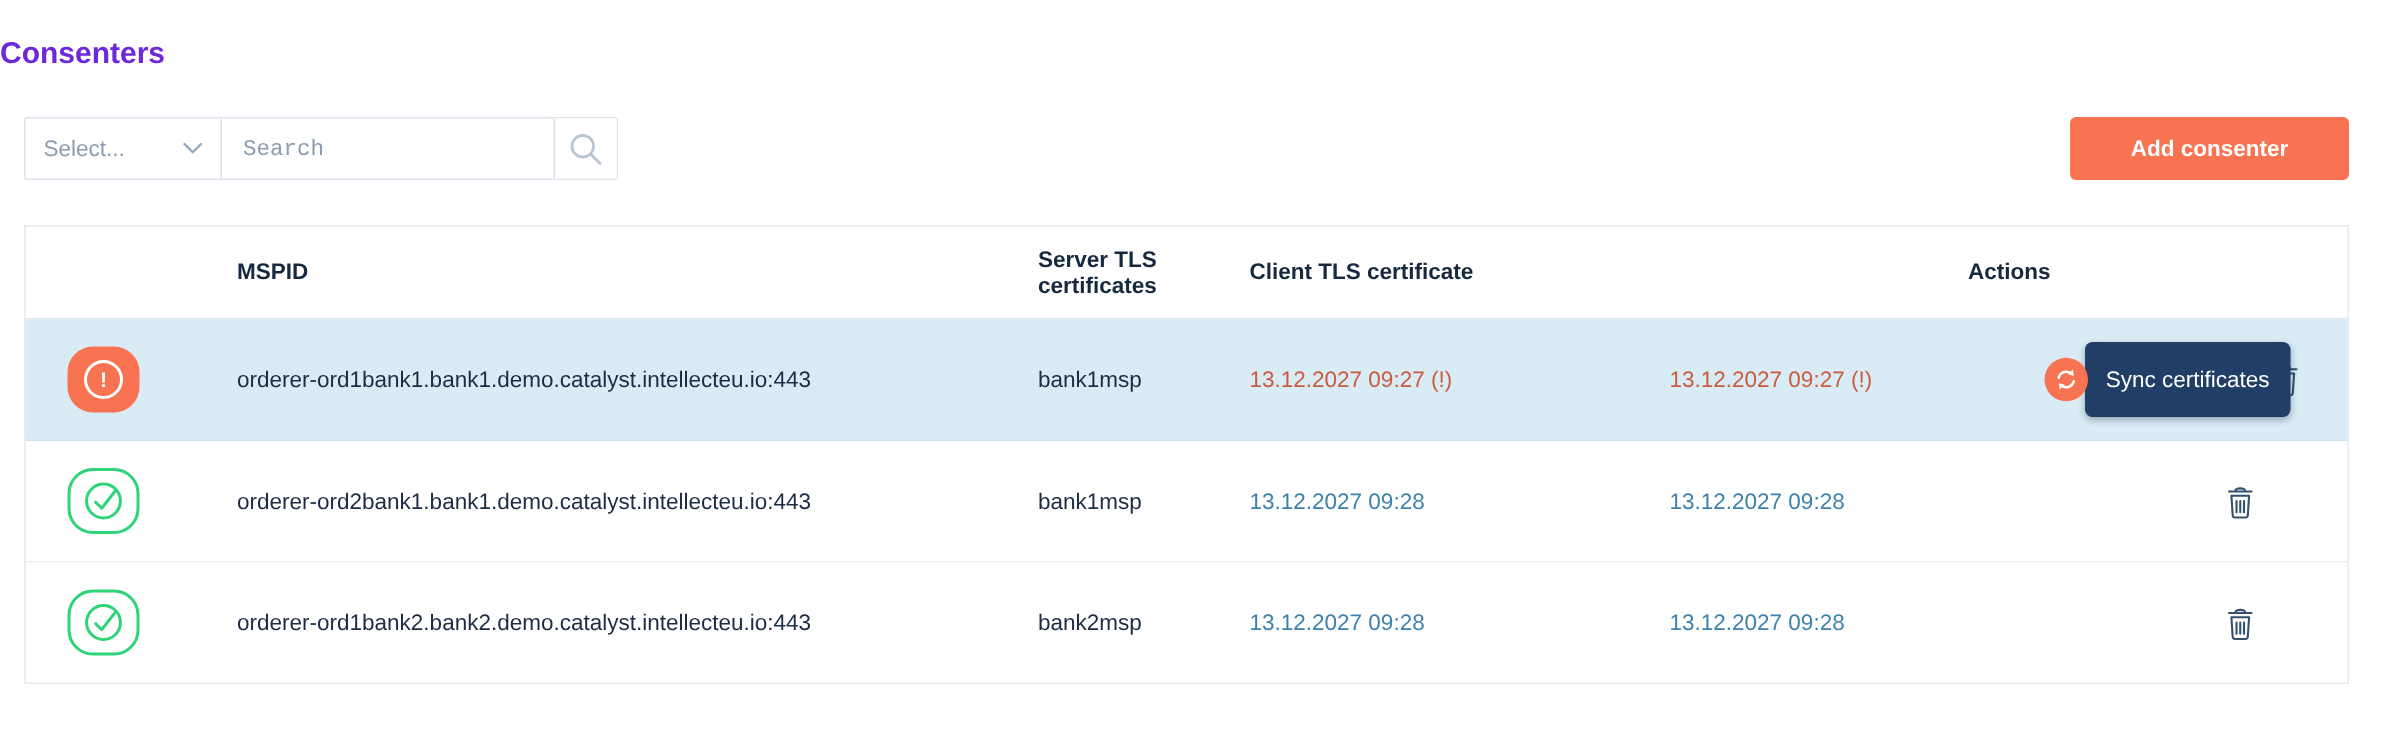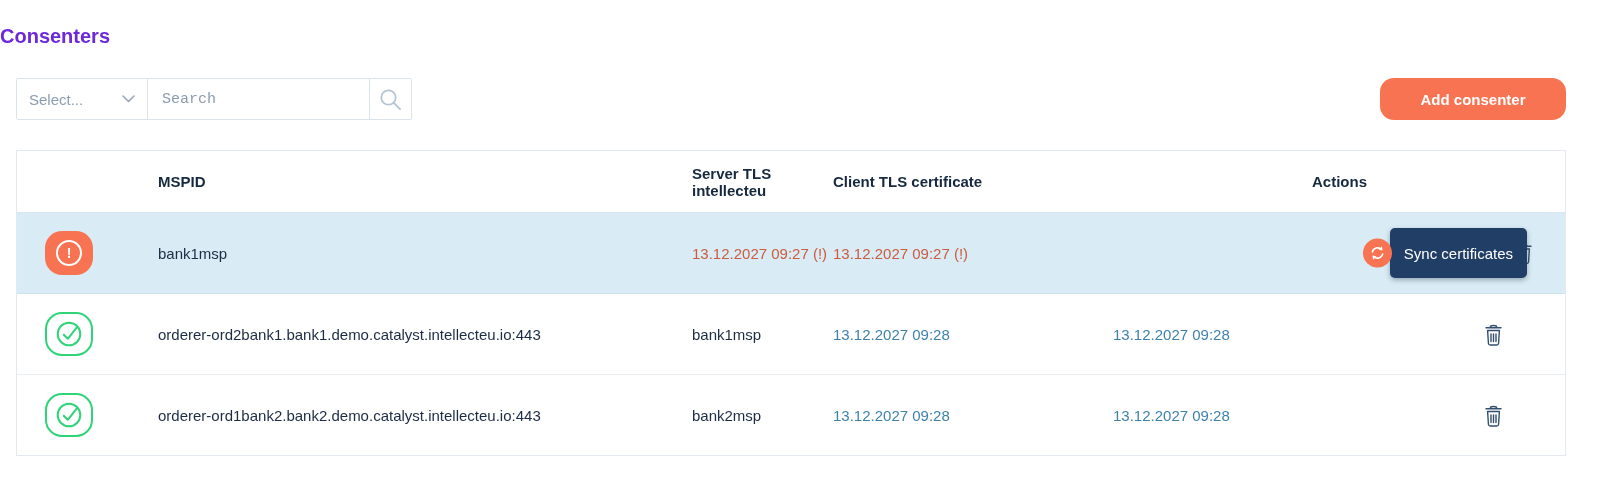--- a/index.html
+++ b/index.html
@@ -25,21 +25,21 @@
     flex:1;min-width:0;border:none;outline:none;padding:0 14px;font-size:15px;color:#1c2c44;
     font-family:Liberation Mono, monospace;background:transparent;
   }
   .search-input::placeholder{color:#8b9cb1;}
   .search-btn{
     width:42px;box-sizing:border-box;border:none;border-left:1px solid #dbe3ec;background:#fff;
     display:flex;align-items:center;justify-content:center;cursor:pointer;padding:0;
   }
   .add-btn{
     position:absolute;right:0;top:0;width:186px;height:42px;background:#f87352;border:none;
-    border-radius:14px;color:#fff;font-weight:700;font-size:15px;cursor:pointer;font-family:inherit;
+    border-radius:4px;color:#fff;font-weight:700;font-size:15px;cursor:pointer;font-family:inherit;
   }
   
   .table{
     position:absolute;left:16px;top:150px;width:1550px;box-sizing:border-box;
     border:1px solid #e3e9ef;background:#fff;
   }
   .thead,.row{
     display:grid;grid-template-columns:141px 534px 141px 280px 280px 1fr;align-items:center;
   }
   .thead{height:61px;border-bottom:1px solid #d9e7f1;font-weight:700;font-size:15px;color:#16293f;}
@@ -111,31 +111,32 @@
       </span>
     </button>
   </div>
   <button class="add-btn">Add consenter</button>
 </div>
 
 <div class="table">
   <div class="thead">
     <div></div>
     <div>MSPID</div>
-    <div>Server TLS intellecteu</div>
+    <div>Server TLS certificates</div>
     <div>Client TLS certificate</div>
     <div class="th-actions">Actions</div>
   </div>
 
   <div class="row selected">
     <div class="cell-status">
       <span class="status-warning">
         <span class="ring">!</span>
       </span>
     </div>
+    <div>orderer-ord1bank1.bank1.demo.catalyst.intellecteu.io:443</div>
     <div>bank1msp</div>
     <div class="cert">13.12.2027 09:27 (!)</div>
     <div class="cert">13.12.2027 09:27 (!)</div>
     <div></div>
 
     <button class="trash-under">
       <span style="display:flex;">
         <svg width="19" height="23" viewBox="0 0 19 23" fill="none" stroke="#33506e" stroke-width="1.4" stroke-linecap="round" stroke-linejoin="round">
           <path d="M6.3 4.2c0-2.2 6.4-2.2 6.4 0"></path>
           <path d="M2 4.7h15"></path>

